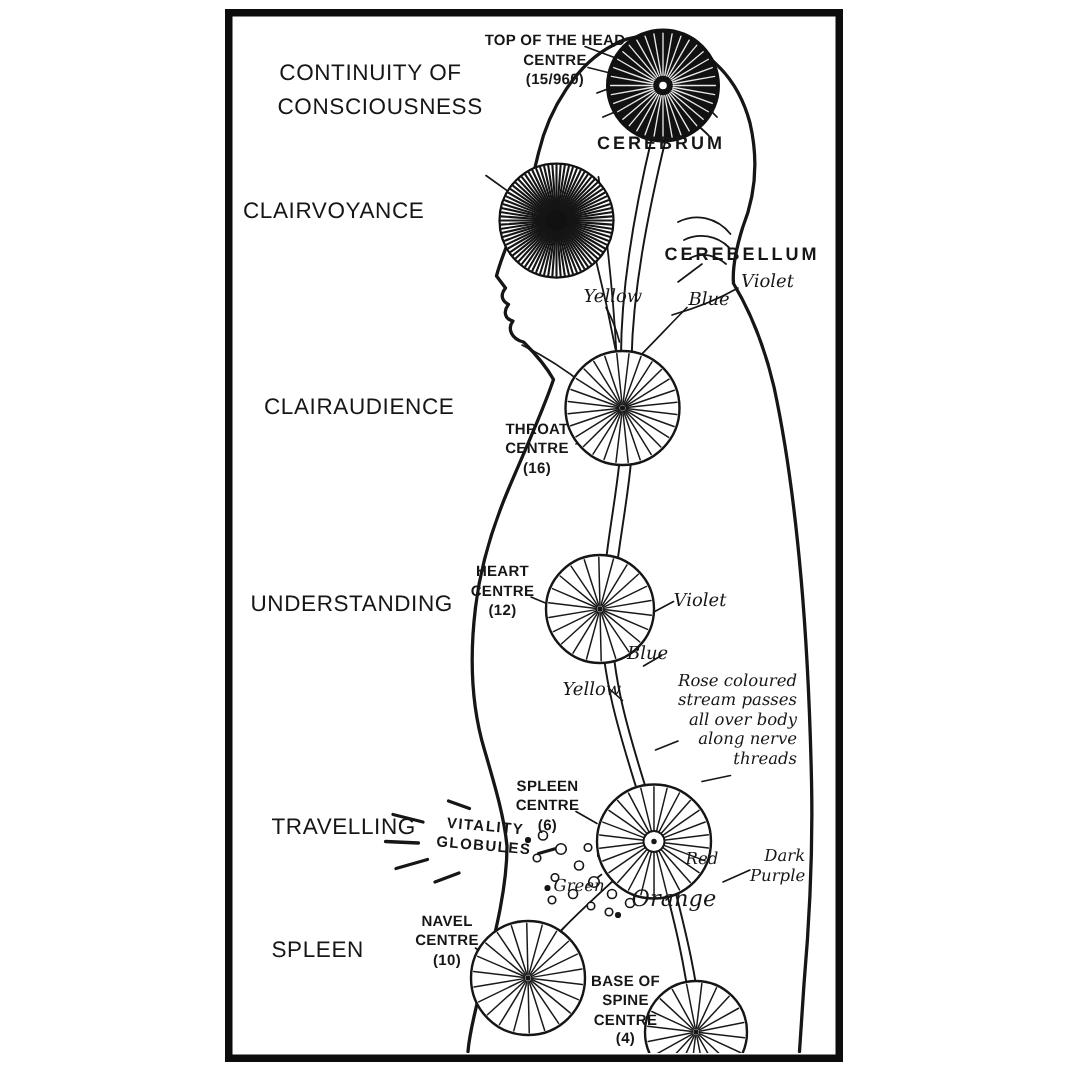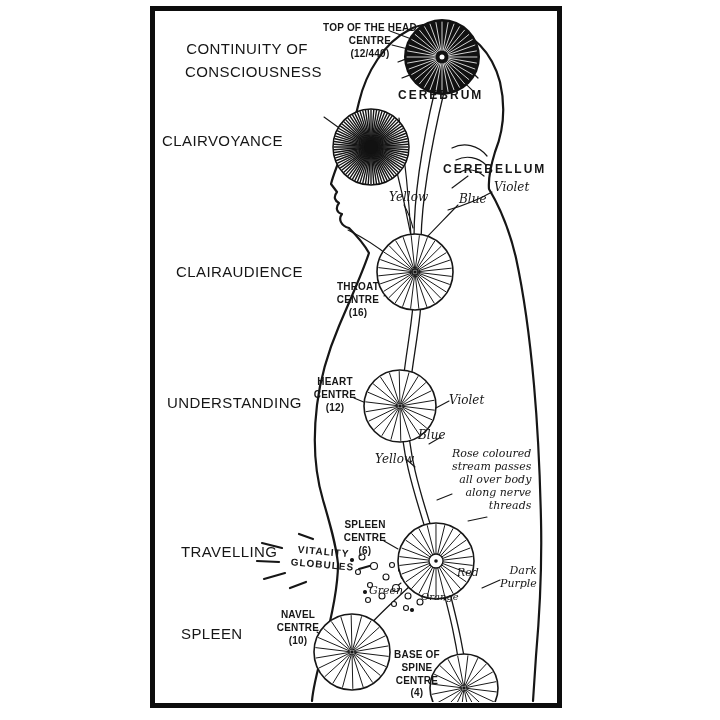--- a/index.html
+++ b/index.html
@@ -376,21 +376,21 @@
   <div class="lbl faculty" style="left:185px;top:38px;width:124px">CONTINUITY OF
 CONSCIOUSNESS</div>
   <div class="lbl faculty single" style="left:162px;top:130px">CLAIRVOYANCE</div>
   <div class="lbl faculty single" style="left:176px;top:261px">CLAIRAUDIENCE</div>
   <div class="lbl faculty single" style="left:167px;top:392px">UNDERSTANDING</div>
   <div class="lbl faculty single" style="left:181px;top:541px">TRAVELLING</div>
   <div class="lbl faculty single" style="left:181px;top:623px">SPLEEN</div>
 
   <div class="lbl small" style="left:322px;top:22px;width:96px">TOP OF THE HEAD
 CENTRE
-(12/440)</div>
+(15/960)</div>
   <div class="lbl caps" style="left:398px;top:88px">CEREBRUM</div>
   <div class="lbl caps" style="left:443px;top:162px">CEREBELLUM</div>
   <div class="lbl small" style="left:327px;top:281px;width:62px">THROAT
 CENTRE
 (16)</div>
   <div class="lbl small" style="left:305px;top:376px;width:60px">HEART
 CENTRE
 (12)</div>
   <div class="lbl small" style="left:335px;top:519px;width:60px">SPLEEN
 CENTRE
@@ -413,15 +413,15 @@
   <div class="lbl script" style="left:375px;top:452px">Yellow</div>
   <div class="lbl script" style="left:452px;top:448px;font-size:11px">Rose coloured
 stream passes
 all over body
 along nerve
 threads</div>
   <div class="lbl script" style="left:457px;top:567px;font-size:11px">Red</div>
   <div class="lbl script" style="left:500px;top:565px;font-size:11px">Dark
 Purple</div>
   <div class="lbl script" style="left:369px;top:585px;font-size:11px">Green</div>
-  <div class="lbl script" style="left:421px;top:591px;font-size:10px">Orange</div>
+  <div class="lbl script" style="left:421px;top:591px;font-size:15px">Orange</div>
 
 </div>
 
 </body></html>

